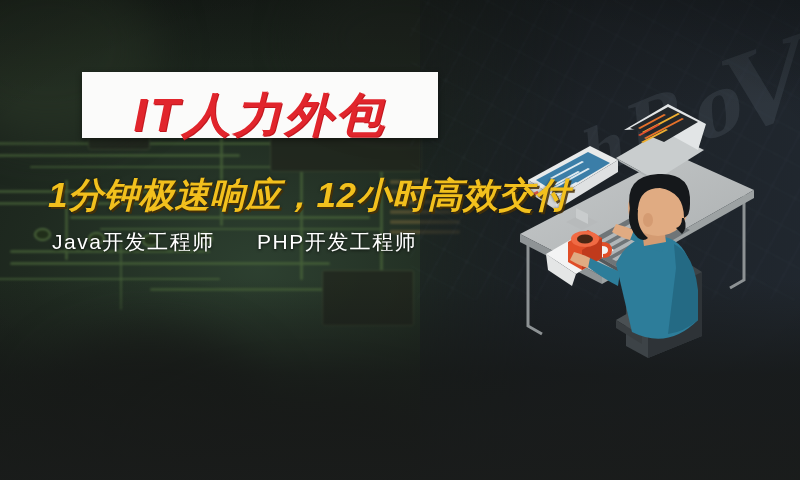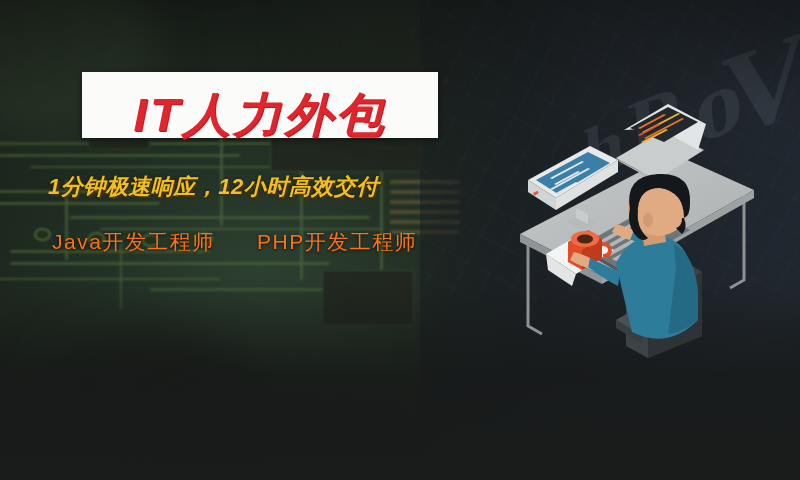--- a/index.html
+++ b/index.html
@@ -73,30 +73,30 @@
     font-size:47px;font-weight:700;font-style:italic;
     color:#e1252c;letter-spacing:3px;line-height:1;
     white-space:nowrap;
     transform:scaleX(1.02);
     text-shadow:1px 1px 0 #c2181f;
   }
 
   
   .subtitle{
     position:absolute;left:48px;top:172px;
-    font-size:22px;font-weight:700;font-style:italic;
+    font-size:35px;font-weight:700;font-style:italic;
     color:#f2c01d;letter-spacing:.5px;white-space:nowrap;
     text-shadow:2px 2px 0 rgba(72,48,6,.85), 0 0 3px rgba(0,0,0,.5);
   }
 
   
   .roles{position:absolute;left:52px;top:222px;width:420px;}
   .role-row{display:flex;height:40px;align-items:center;}
   .role-cell{
-    color:#f97316;font-size:21px;font-weight:400;letter-spacing:1.5px;
+    color:#ffffff;font-size:21px;font-weight:400;letter-spacing:1.5px;
     white-space:nowrap;
     text-shadow:0 1px 3px rgba(0,0,0,.75);
   }
   .role-cell.col1{width:205px;}
   .role-cell.col2{width:215px;}
 
   
   .ribbon-wrap{position:absolute;left:204px;top:376px;width:376px;height:54px;}
   .ribbon-svg{display:block;filter:drop-shadow(0 2px 4px rgba(0,0,0,.5));}
   .ribbon-text{

